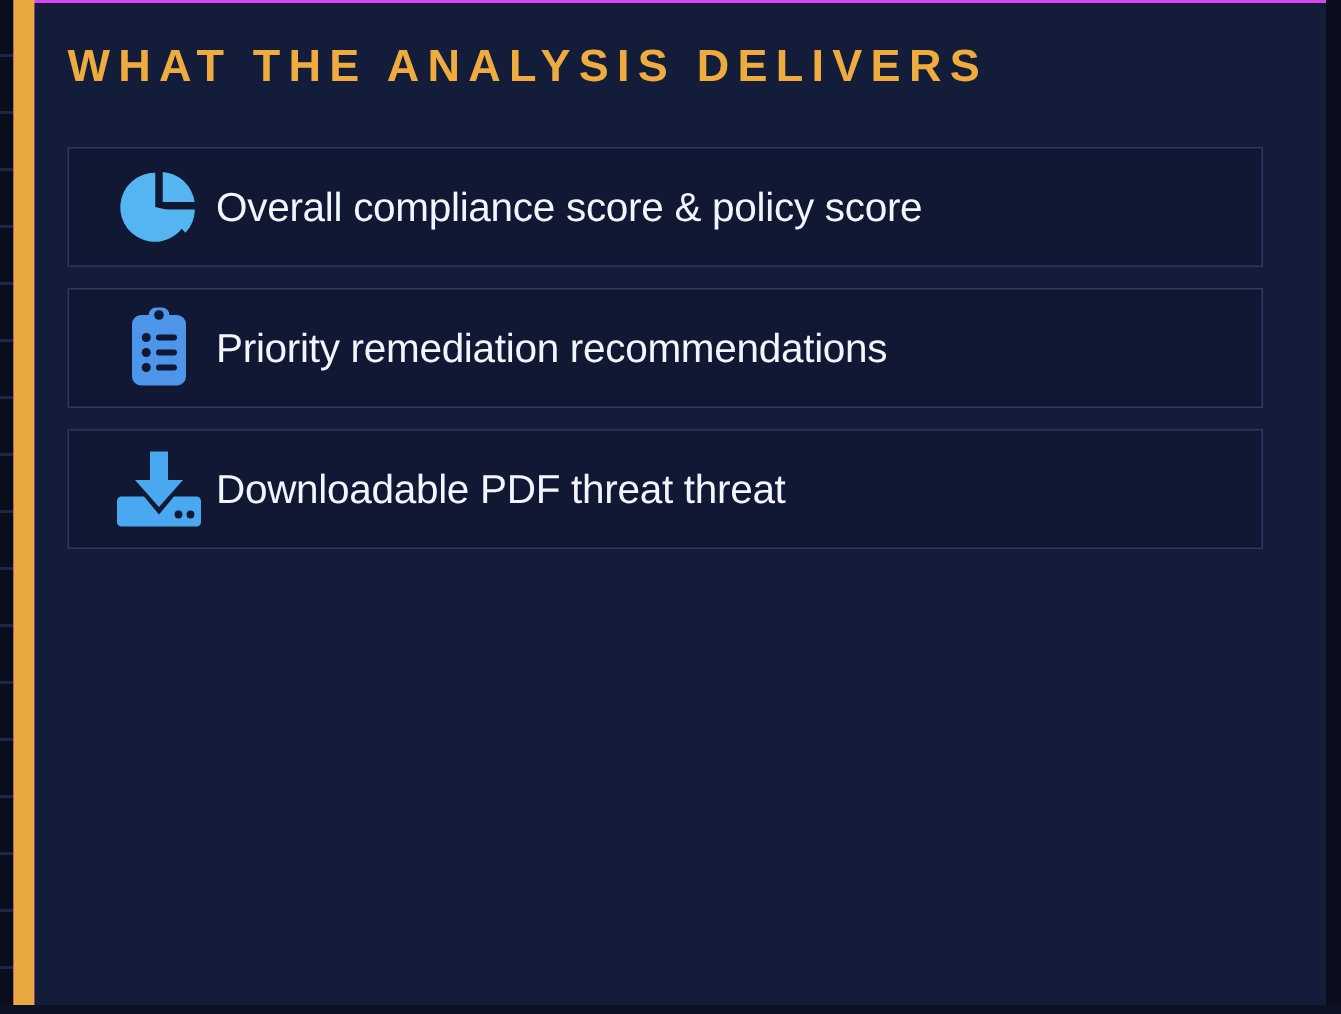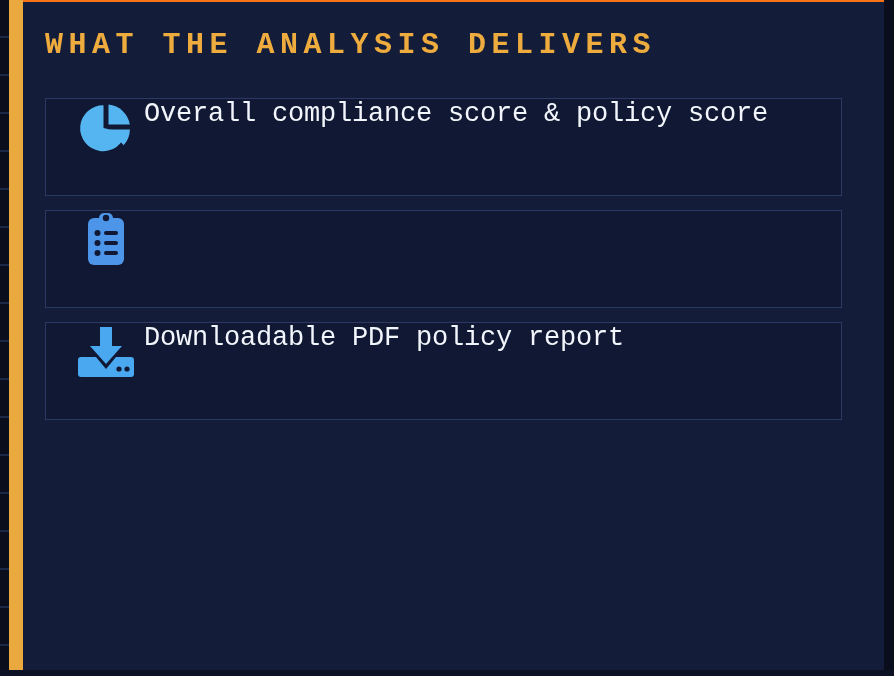--- a/index.html
+++ b/index.html
@@ -13,22 +13,21 @@
     overflow: hidden;
     font-family: "Liberation Sans", sans-serif;
     -webkit-font-smoothing: antialiased;
   }
 
   
   #canvas {
     position: relative;
     width: 894px;
     height: 676px;
-    background: #f97316;
-    font-family: Liberation Mono, monospace;
+    background: #d946ef;
   }
 
   
   #left-gutter {
     position: absolute;
     left: 0; top: 0;
     width: 9px; height: 676px;
     background:
       repeating-linear-gradient(
         to bottom,
@@ -82,26 +81,27 @@
 
   
   #cards {
     position: absolute;
     left: 22px;
     top: 96px;
     width: 797px;
   }
   .card {
     position: relative;
-    height: 98px;
+    height: 80px;
     margin-bottom: 14px;
     background: #101833;
     border: 1.5px solid #2a3a63;
     box-sizing: border-box;
     display: flex;
+    align-items: center;
   }
   .card-icon {
     width: 76px;
     min-width: 76px;
     height: 58px;
     margin-left: 22px;
     display: flex;
     align-items: center;
     justify-content: center;
   }
@@ -147,33 +147,34 @@
             <rect x="19" y="2" width="14" height="10" rx="5" fill="#4d95e8"></rect>
             <circle cx="26" cy="7" r="3.2" fill="#101833"></circle>
             <circle cx="17.5" cy="22" r="3" fill="#101833"></circle>
             <circle cx="17.5" cy="32" r="3" fill="#101833"></circle>
             <circle cx="17.5" cy="42" r="3" fill="#101833"></circle>
             <rect x="24" y="20" width="14" height="4" rx="2" fill="#101833"></rect>
             <rect x="24" y="30" width="14" height="4" rx="2" fill="#101833"></rect>
             <rect x="24" y="40" width="14" height="4" rx="2" fill="#101833"></rect>
           </svg>
         </span>
+        <span class="card-label">Priority remediation recommendations</span>
       </div>
 
       <div class="card">
         <span class="card-icon">
           <svg width="58" height="56" viewBox="0 0 58 56">
             <rect x="23" y="3" width="12" height="22" fill="#4aa8f0"></rect>
             <path d="M13 22 L45 22 L29 40 Z" fill="#4aa8f0"></path>
             <path d="M4 33 L19 33 L29 45 L39 33 L54 33 A3 3 0 0 1 57 36 L57 50 A3 3 0 0 1 54 53 L4 53 A3 3 0 0 1 1 50 L1 36 A3 3 0 0 1 4 33 Z" fill="#4aa8f0"></path>
             <circle cx="42" cy="45" r="2.6" fill="#101833"></circle>
             <circle cx="50" cy="45" r="2.6" fill="#101833"></circle>
           </svg>
         </span>
-        <span class="card-label">Downloadable PDF policy report</span>
+        <span class="card-label">Downloadable PDF threat threat</span>
       </div>
 
     </div>
   </div>
 
   <div id="right-edge"></div>
   <div id="bottom-edge"></div>
 </div>
 
 </body></html>

